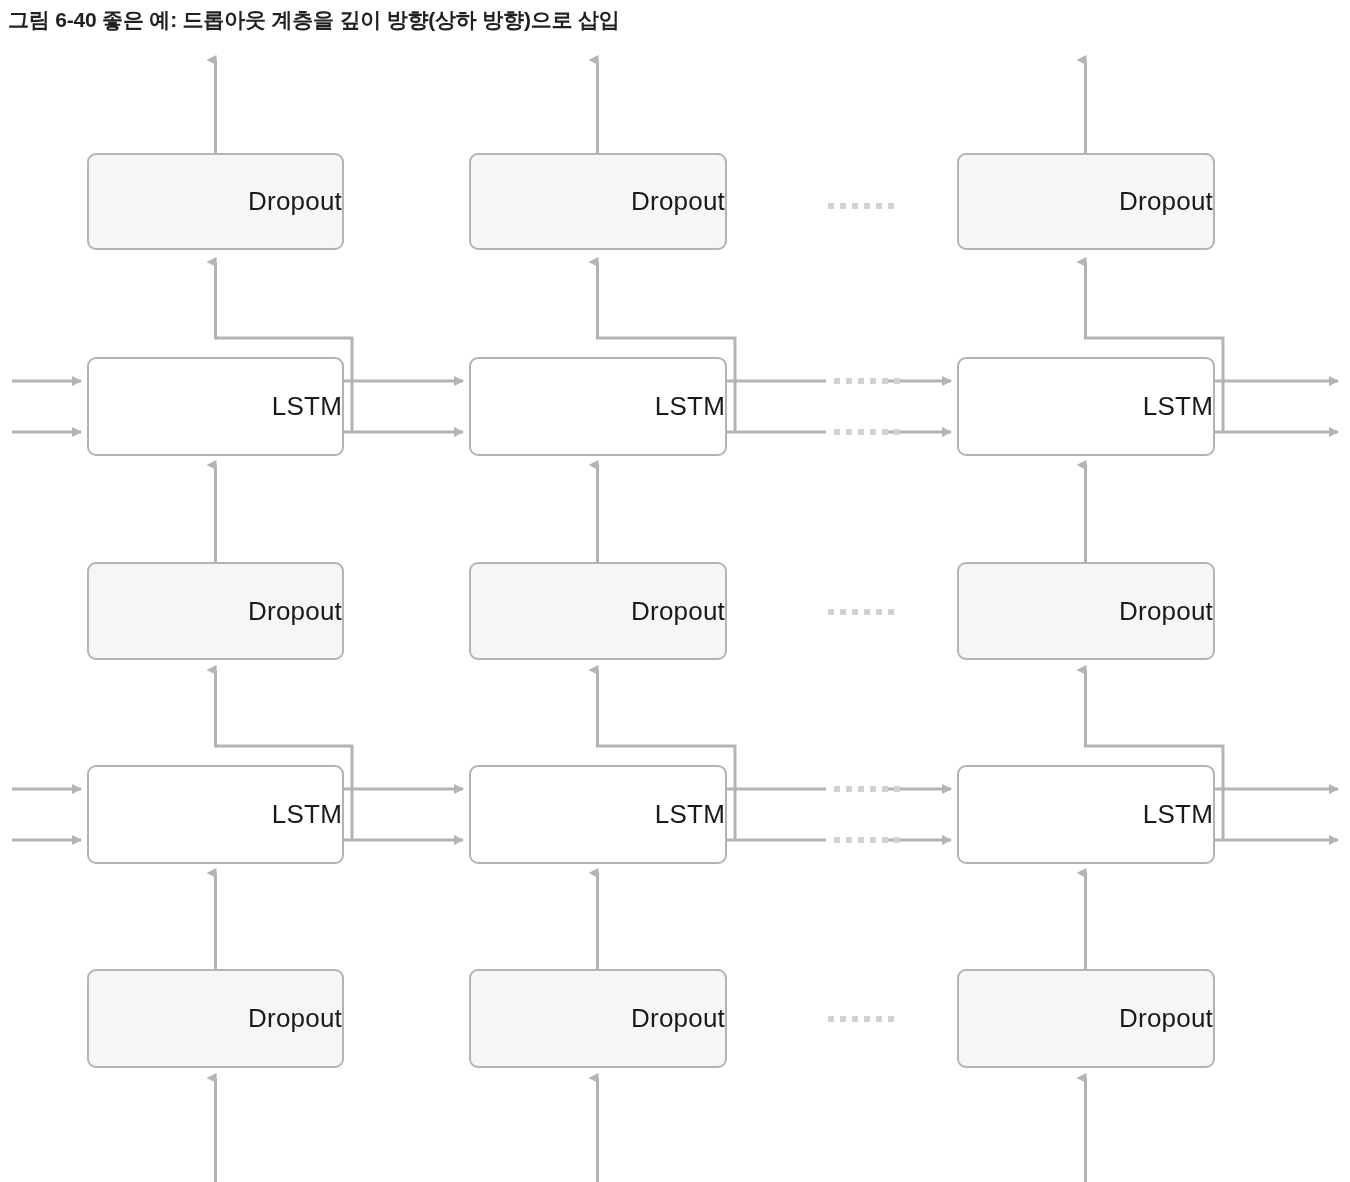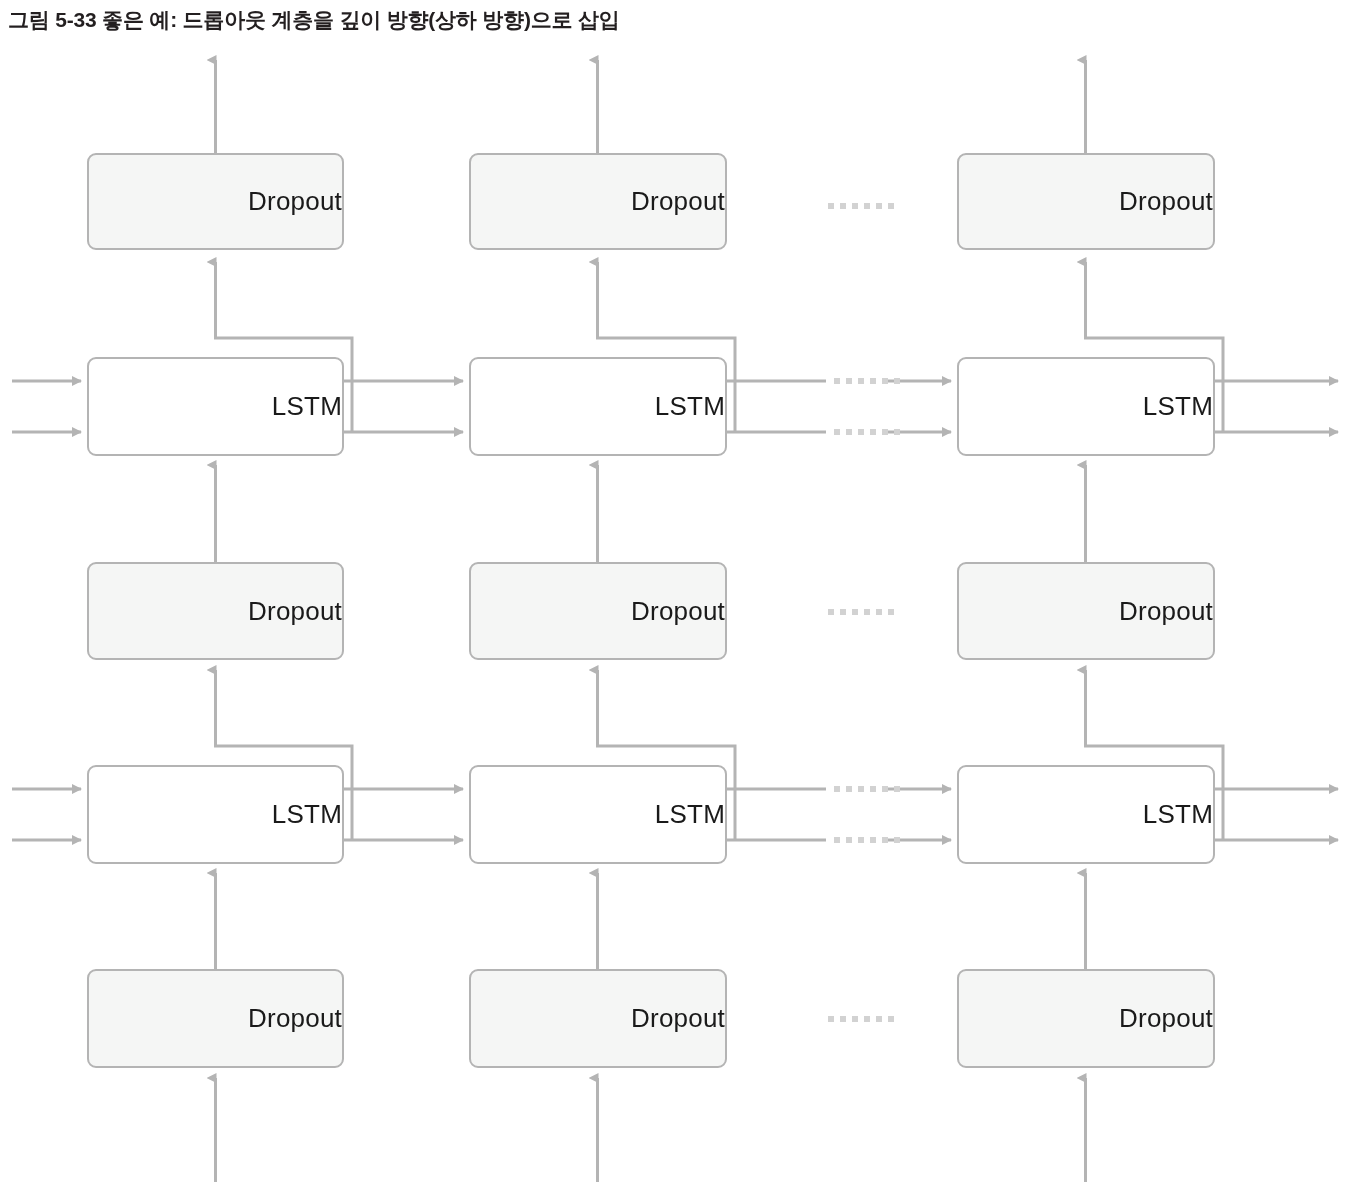--- a/index.html
+++ b/index.html
@@ -61,21 +61,21 @@
     width: 6px;
     height: 6px;
     background: #d2d2d2;
   }
 </style>
 </head>
 <body>
 
 <div id="page">
 
-  <div id="figure-caption">그림 5-33  좋은 예: 드롭아웃 계층을 깊이 방향(상하 방향)으로 삽입</div>
+  <div id="figure-caption">그림 6-40  좋은 예: 드롭아웃 계층을 깊이 방향(상하 방향)으로 삽입</div>
 
   <svg id="diagram-svg" width="1350" height="1182">
     <defs>
       <marker id="arrow-up" markerWidth="12" markerHeight="12" refX="5" refY="9" orient="auto" markerUnits="userSpaceOnUse">
         <path d="M5,0 L10,10 L0,10 Z" fill="#b4b4b4"></path>
       </marker>
       <marker id="arrow-right" markerWidth="12" markerHeight="12" refX="9" refY="5" orient="auto" markerUnits="userSpaceOnUse">
         <path d="M0,0 L10,5 L0,10 Z" fill="#b4b4b4"></path>
       </marker>
     </defs>

